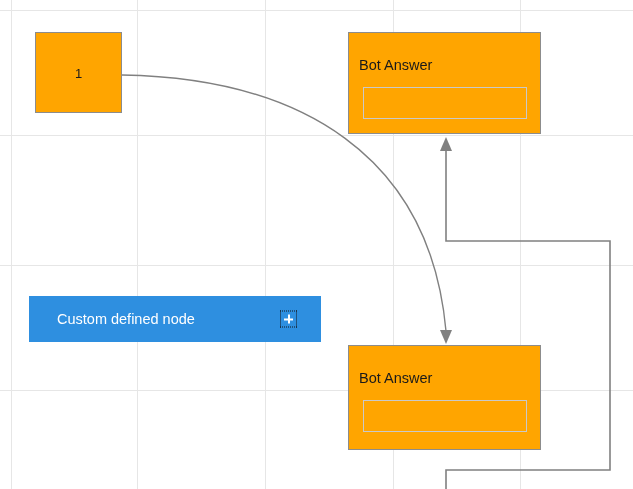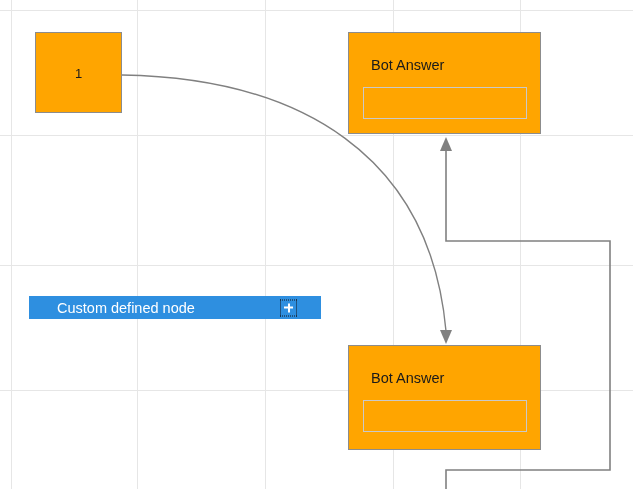--- a/index.html
+++ b/index.html
@@ -62,21 +62,21 @@
     right: 0;
     top: 50%;
     transform: translateY(-50%);
     text-align: center;
     font-size: 13px;
     color: #1a1a1a;
     line-height: 1;
   }
   .node-title {
     position: absolute;
-    left: 22px;
+    left: 10px;
     top: 25px;
     font-size: 14.5px;
     color: #1a1a1a;
     line-height: 1;
     white-space: nowrap;
   }
   .node-slot {
     position: absolute;
     left: 14px;
     right: 13px;
@@ -85,21 +85,21 @@
     box-sizing: border-box;
     border: 1px solid #c9c9c9;
     background: transparent;
   }
   
   #custom-node-bar {
     position: absolute;
     left: 29px;
     top: 296px;
     width: 292px;
-    height: 23px;
+    height: 46px;
     background: #2E8FE0;
     box-sizing: border-box;
     text-decoration: underline;
   }
   #custom-node-label {
     position: absolute;
     left: 28px;
     top: 50%;
     transform: translateY(-50%);
     color: #ffffff;

